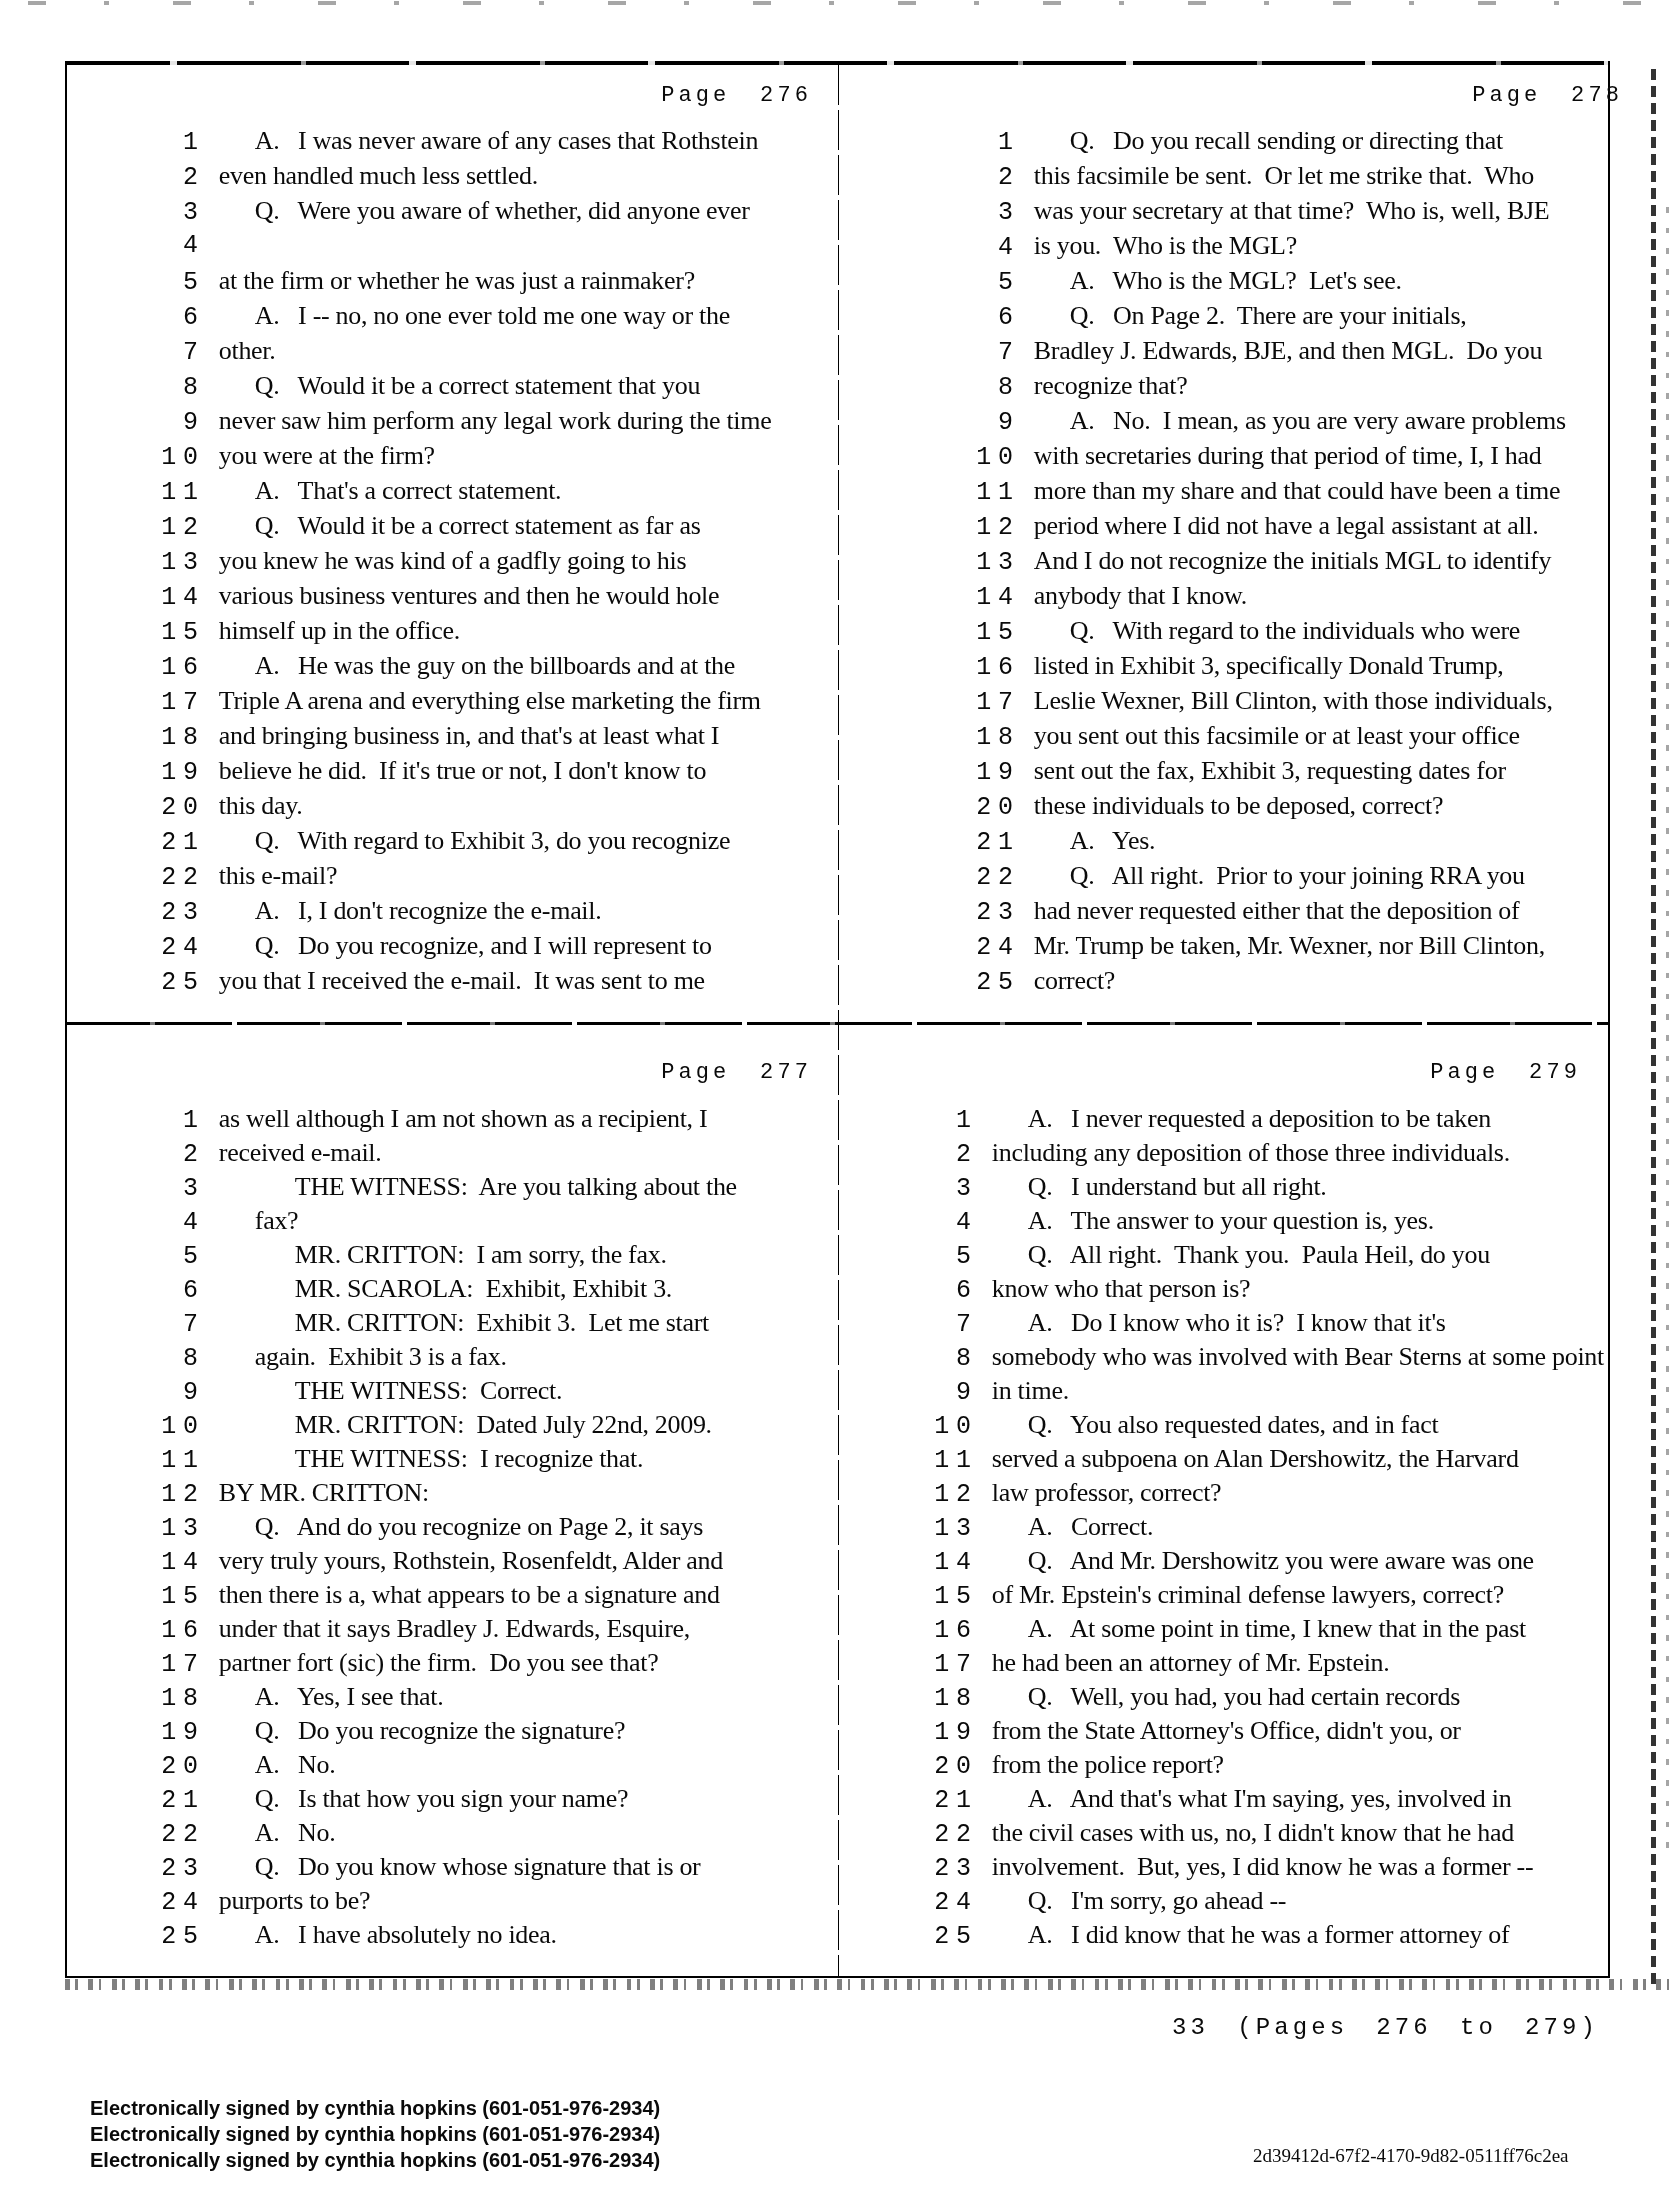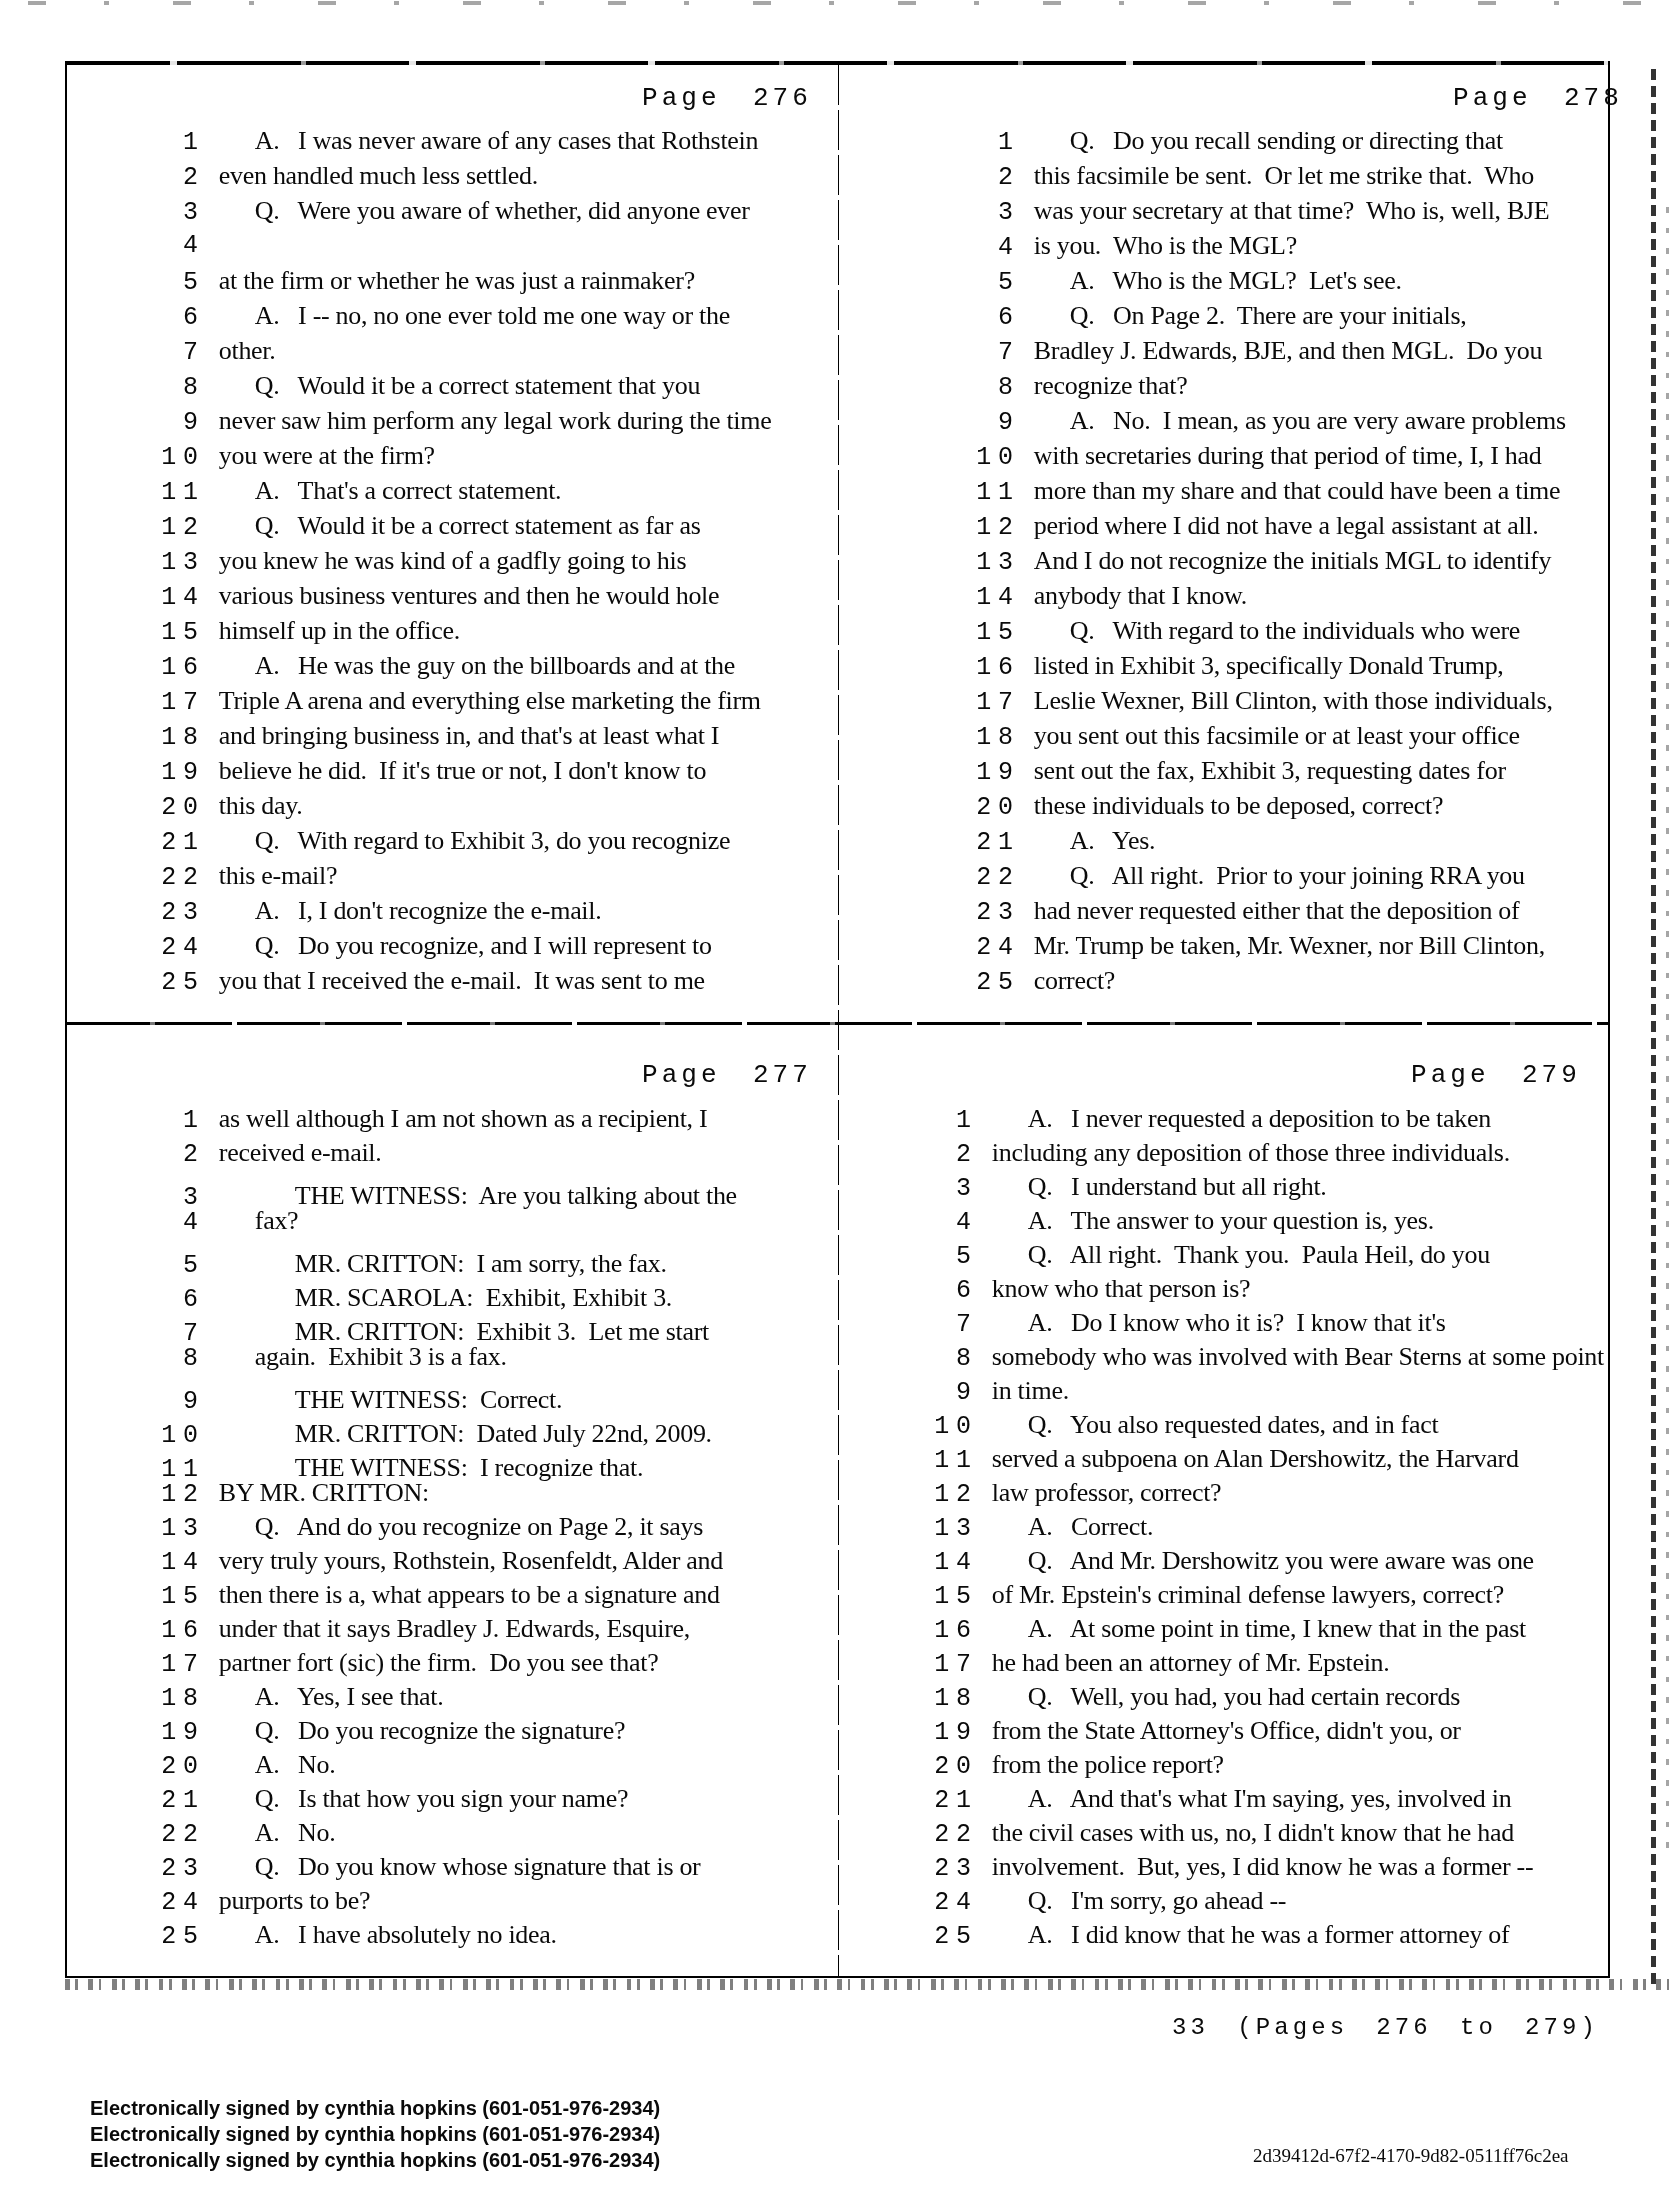--- a/index.html
+++ b/index.html
@@ -45,21 +45,21 @@
   
   .quad{position:absolute;overflow:visible;}
   .q-tl{left:0;top:0;width:771px;height:955px;}
   .q-tr{left:815px;top:0;width:767px;height:955px;}
   .q-bl{left:0;top:959px;width:771px;height:950px;}
   .q-br{left:773px;top:959px;width:767px;height:950px;}
   .qheader{
     position:absolute;left:0;right:26px;
     text-align:right;
     font-family:var(--mono);
-    font-size:26px;
+    font-size:22px;
     letter-spacing:4.1px;
     word-spacing:12.4px;
     white-space:pre;
     padding-left:40px;
   }
   .q-tl .qheader,.q-tr .qheader{top:18px;}
   .q-bl .qheader,.q-br .qheader{top:36px;}
   .qlines{position:absolute;left:0;right:0;}
   .q-tl .qlines,.q-tr .qlines{top:61px;}
   .q-bl .qlines,.q-br .qlines{top:80px;}
@@ -74,21 +74,21 @@
     white-space:pre;
   }
   .lt{
     margin-left:13.8px;
     font-family:var(--serif);
     font-size:26px;
     letter-spacing:-0.3px;
     white-space:pre;
   }
   .indent-1 .lt{padding-left:36px;}
-  .indent-2 .lt{padding-left:76px;margin-top:9px;}
+  .indent-2 .lt{padding-left:76px;}
   
   .page-count{
     position:absolute;top:2014px;right:75px;
     font-family:var(--mono);
     font-size:24px;
     letter-spacing:4.1px;
     word-spacing:9.6px;
     white-space:pre;
   }
   .signatures{position:absolute;left:50px;top:2095px;}

